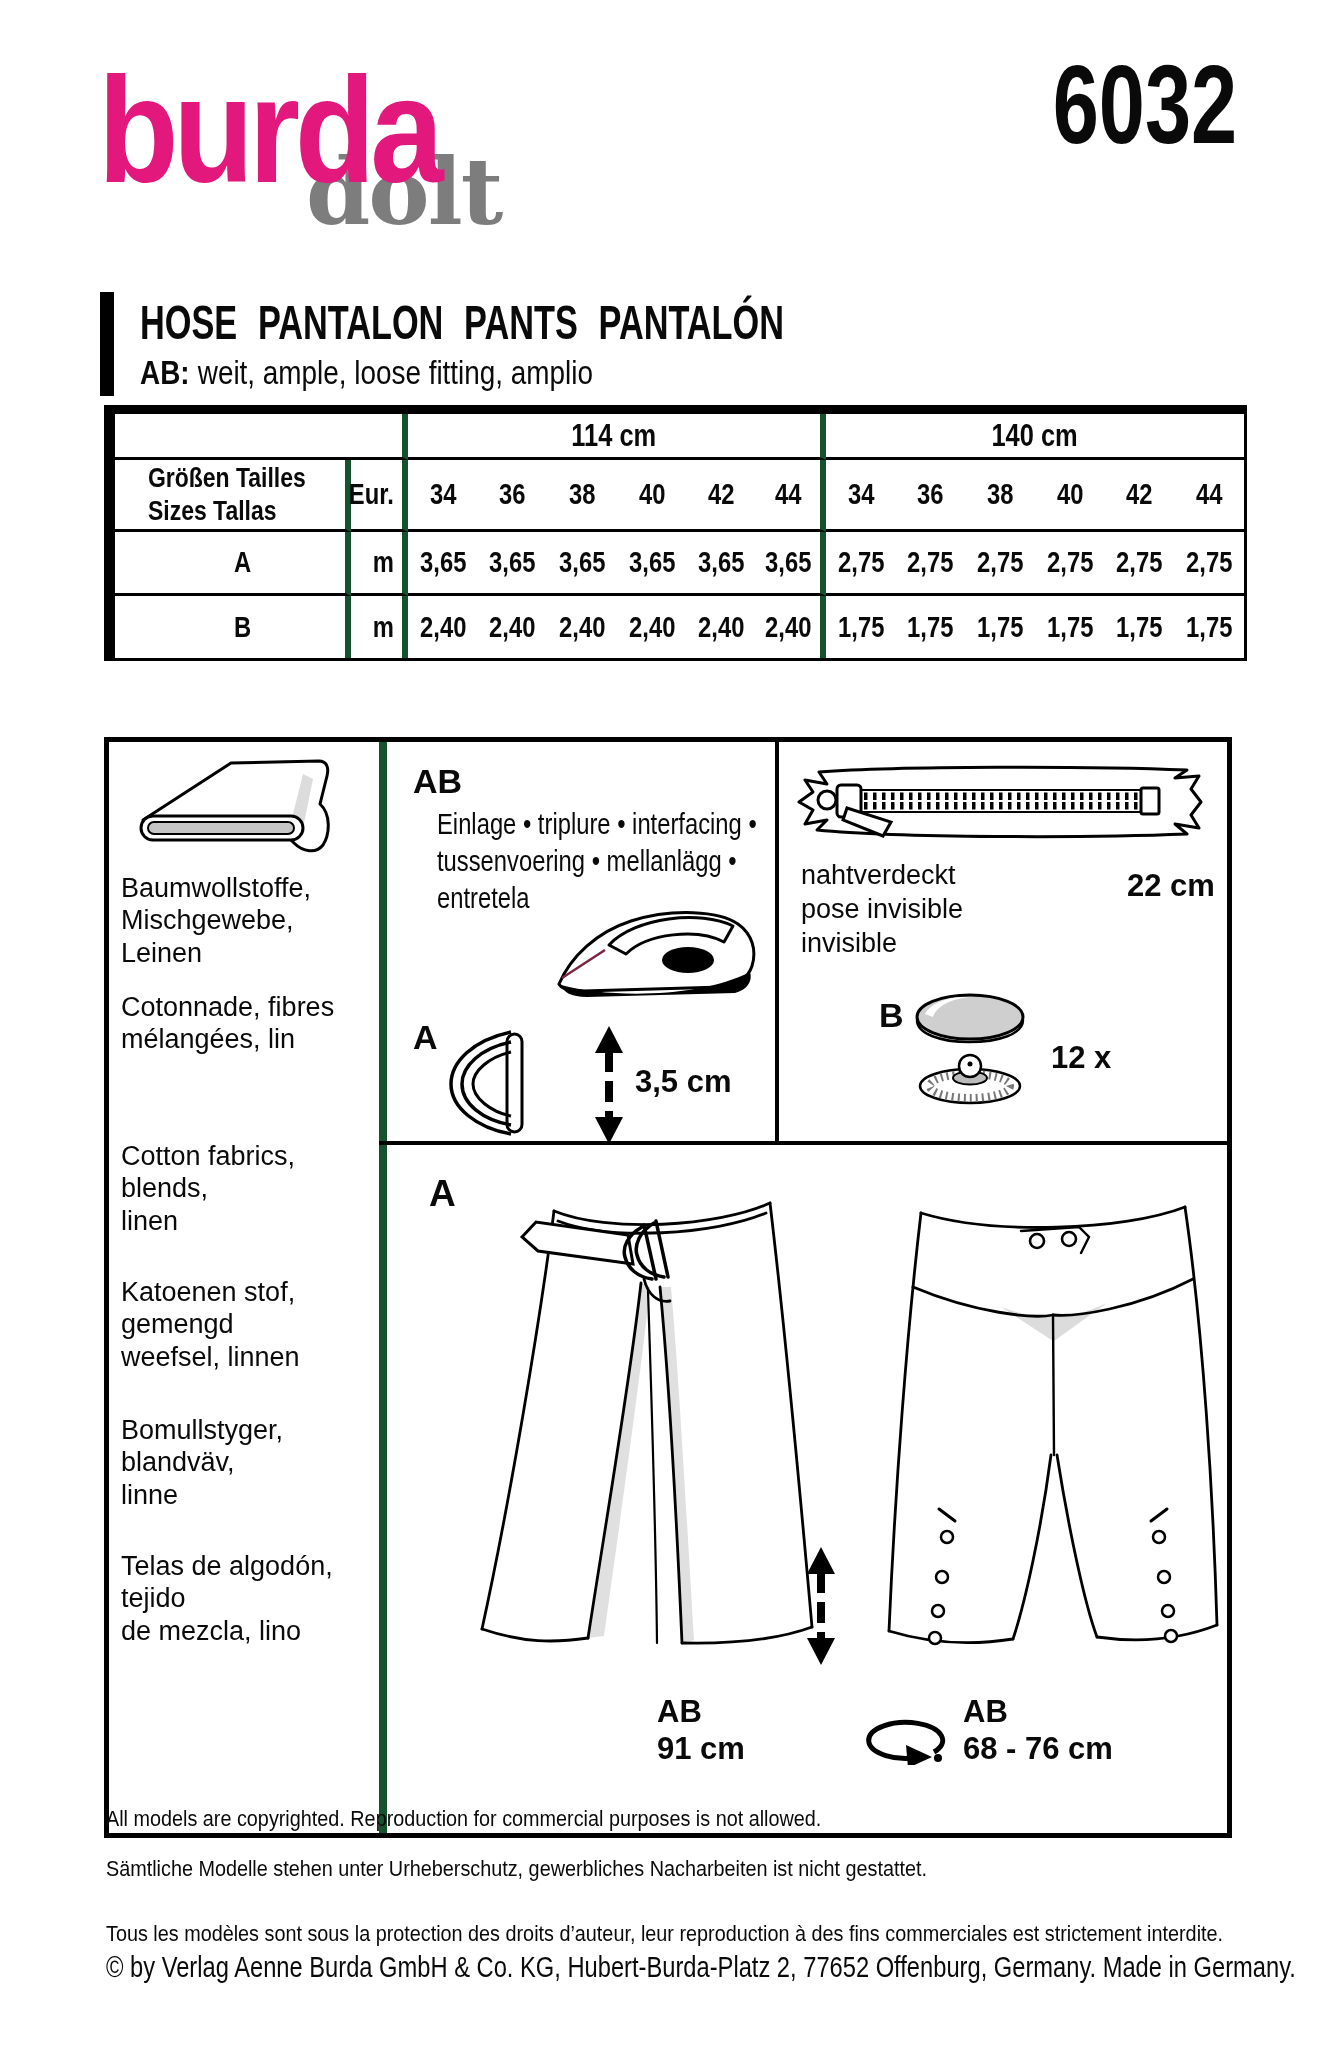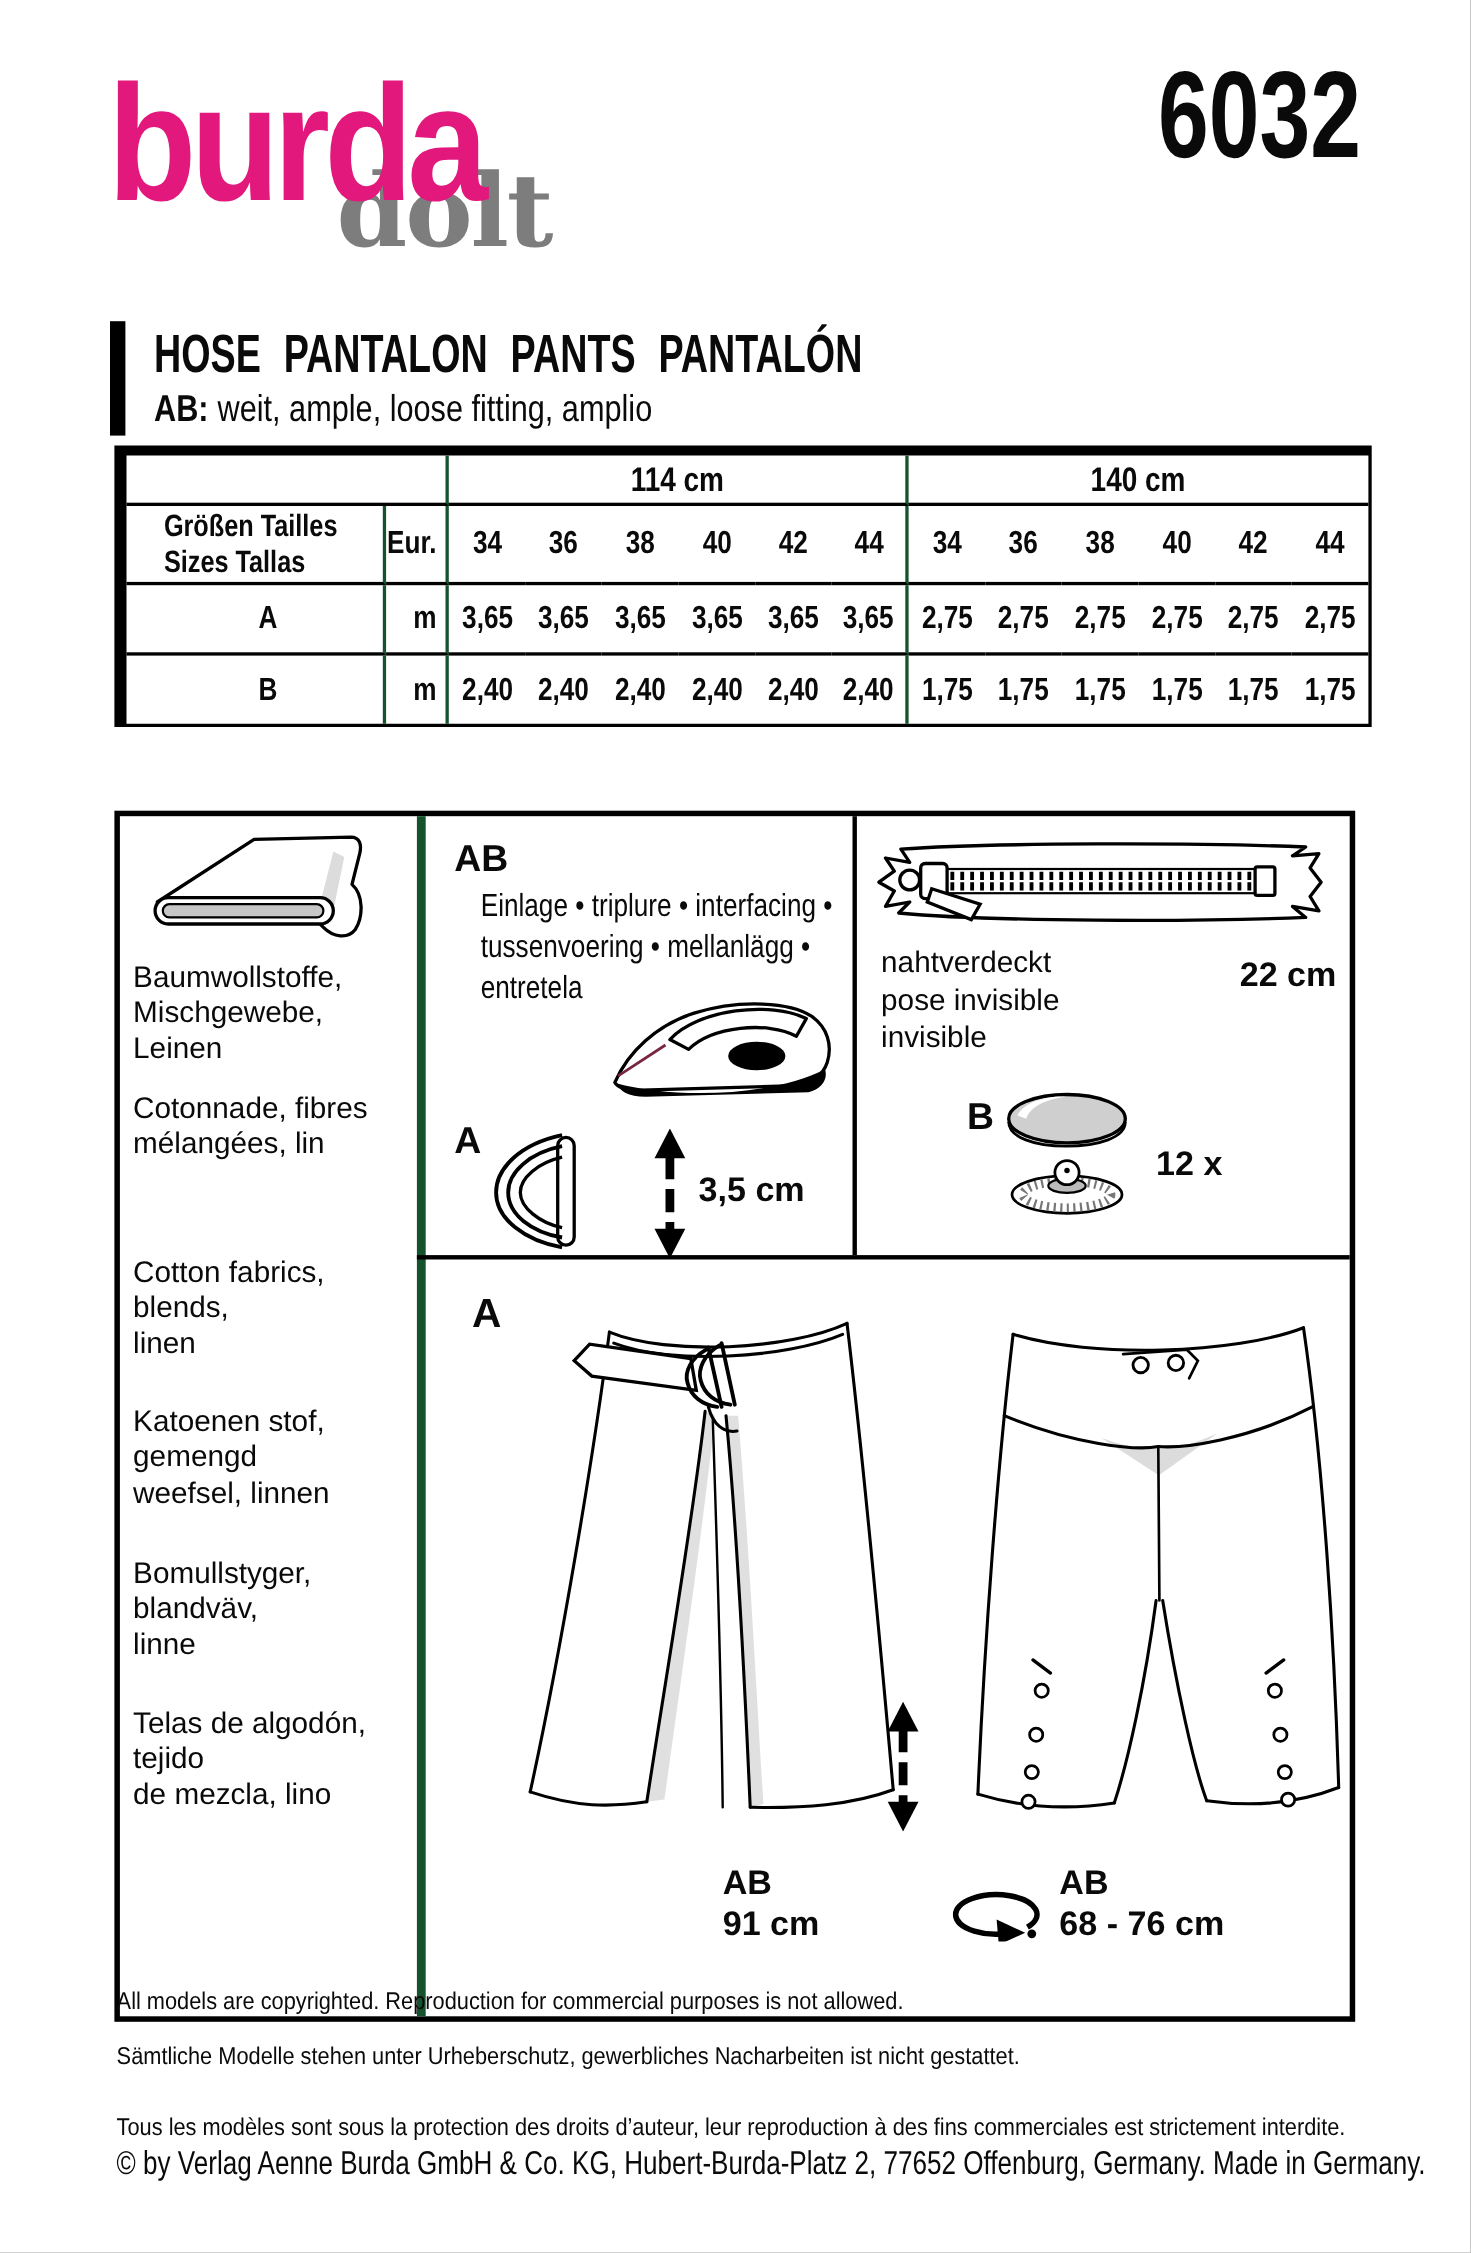--- a/index.html
+++ b/index.html
@@ -31,21 +31,21 @@
   
   .size-table { left:104px; top:405px; width:1129px;
     display:grid; grid-template-columns:236px 57px repeat(12,1fr);
     grid-template-rows:46px 72px 64px 62px;
     border-top:9px solid #000; border-left:11px solid #000;
     border-right:3px solid #000; border-bottom:3px solid #000;
     font-weight:bold; font-size:29px; }
   .size-table > div { display:flex; align-items:center; justify-content:center; }
   .tl { justify-content:center; padding-left:28px; }
   .tr { justify-content:flex-end !important; padding-right:8px; }
-  .br { border-right:3px solid #14532d; }
+  .br { border-right:6px solid #14532d; }
   .bb { border-bottom:3px solid #000; }
   .cempty { grid-column:1/3; }
   .c114 { grid-column:3/9; font-size:31px; }
   .c140 { grid-column:9/15; font-size:31px; }
   .rowhead { line-height:1.15; font-size:28px; }
 
   
   .main-box { left:104px; top:737px; width:1118px; height:1091px; border:5px solid #000; }
   .left-col { position:absolute; left:0; top:0; width:270px; height:100%; border-right:8px solid #14532d; }
   .mid-box  { position:absolute; left:274px; top:0; width:392px; height:399px; border-right:4px solid #000; }

